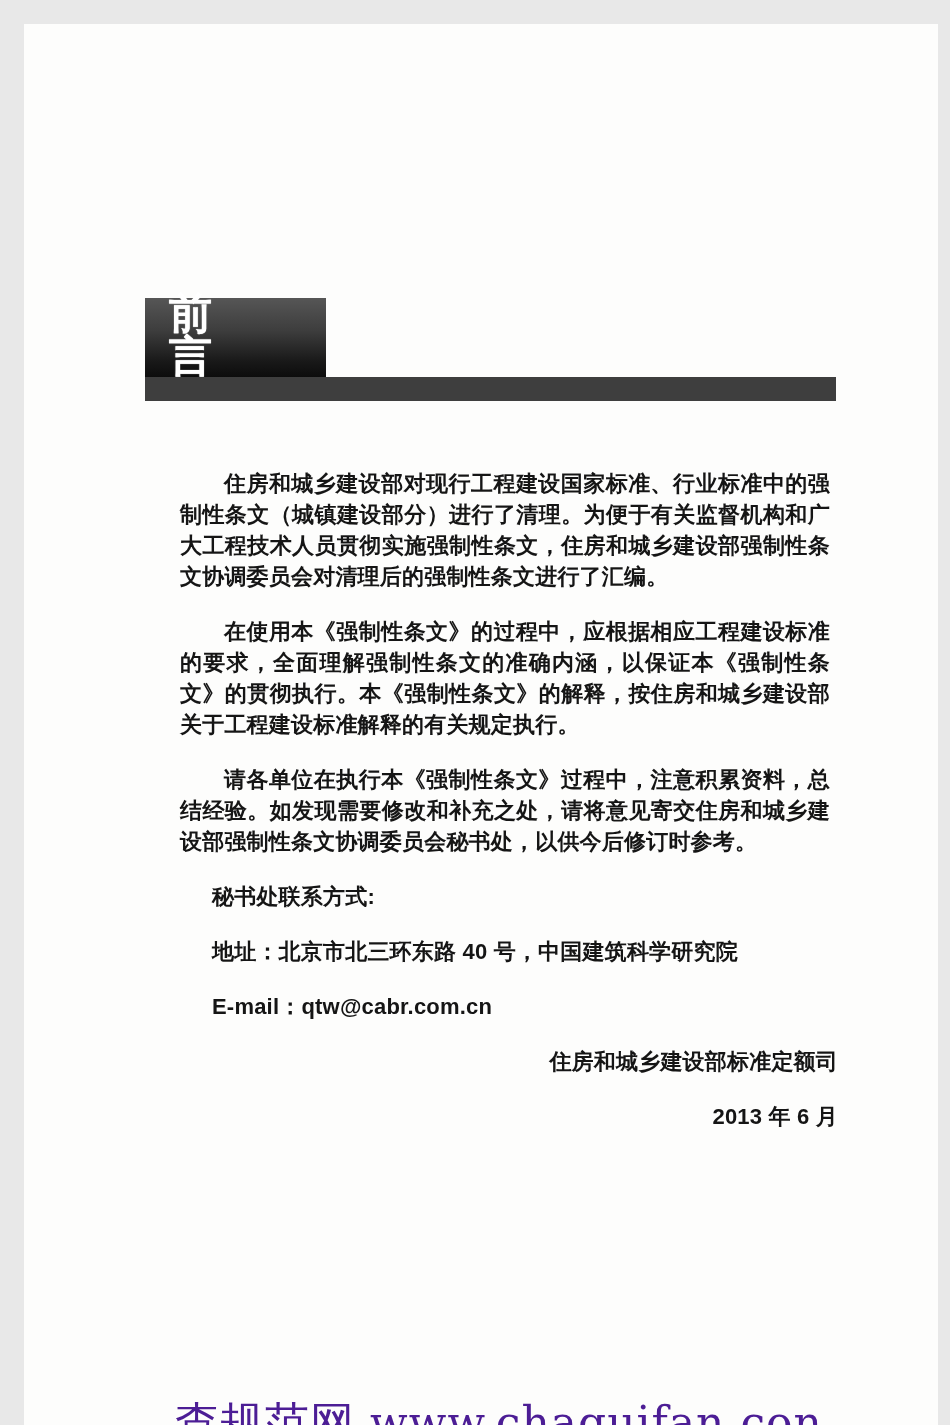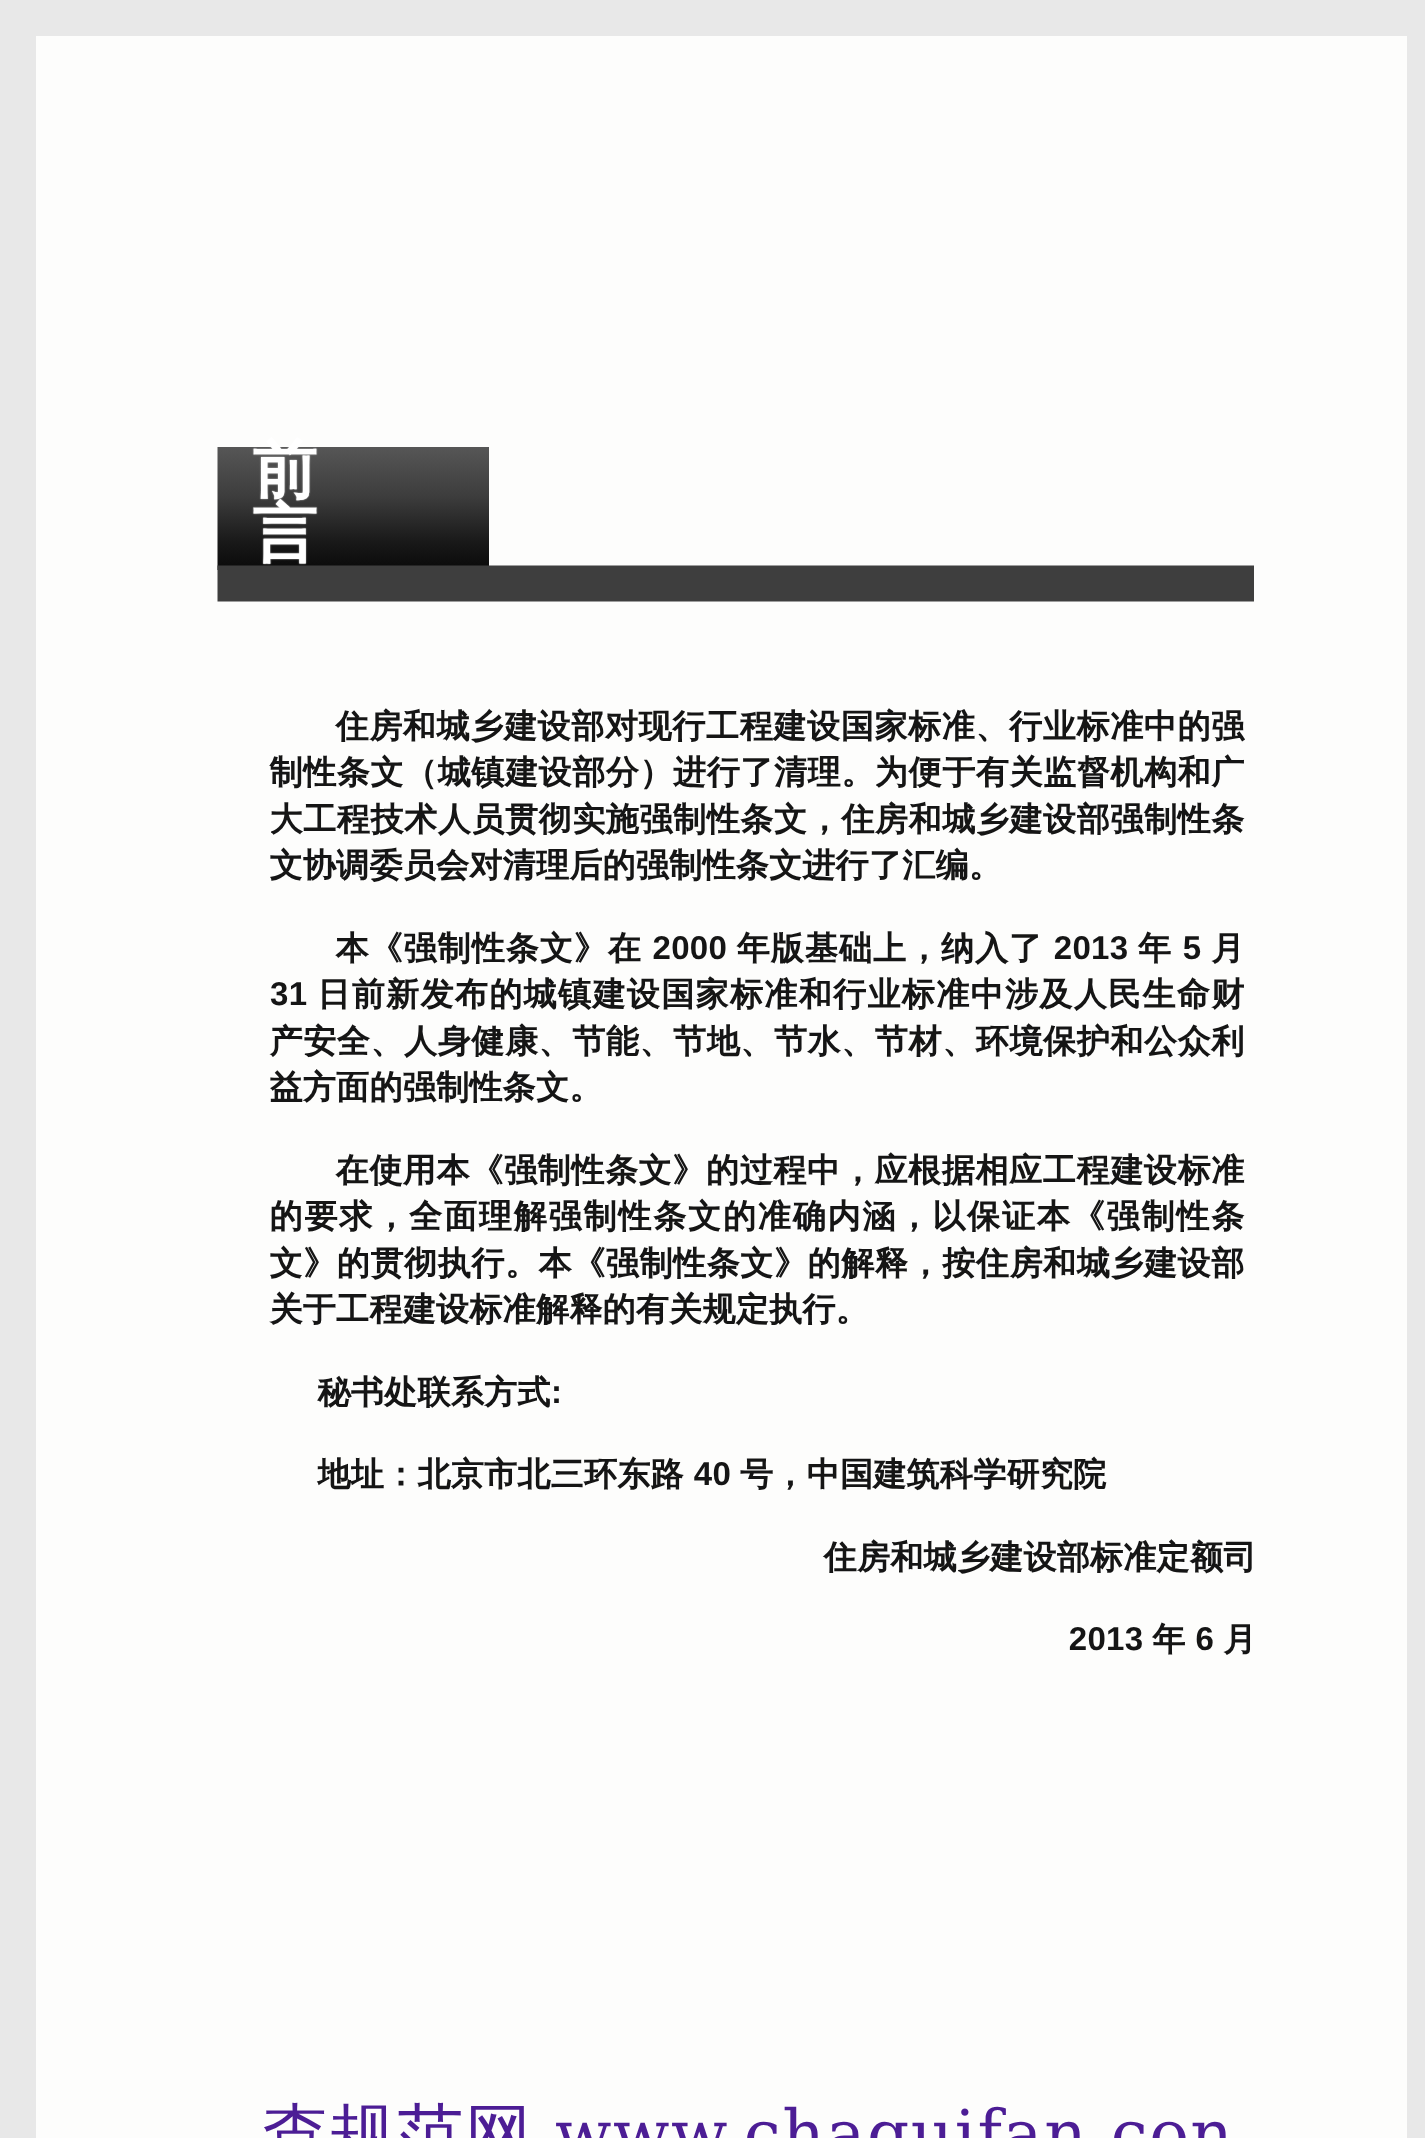--- a/index.html
+++ b/index.html
@@ -84,25 +84,26 @@
 <div class="page">
 
   <div class="title-box">
     <span class="title-text">前　言</span>
   </div>
 
   <div class="title-rule"></div>
 
   <div class="body-text">
     <p class="para">住房和城乡建设部对现行工程建设国家标准、行业标准中的强制性条文（城镇建设部分）进行了清理。为便于有关监督机构和广大工程技术人员贯彻实施强制性条文，住房和城乡建设部强制性条文协调委员会对清理后的强制性条文进行了汇编。</p>
-    <p class="para">本《强制性条文》在 2000 年版基础上，纳入了 2013 年 5 月 31 日前新发布的城镇建设国家标准和行业标准中涉及人民生命财产安全、人身健康、节能、节地、节水、节材、环境保护和公众利益方面的强制性条文。</p>
     <p class="para">在使用本《强制性条文》的过程中，应根据相应工程建设标准的要求，全面理解强制性条文的准确内涵，以保证本《强制性条文》的贯彻执行。本《强制性条文》的解释，按住房和城乡建设部关于工程建设标准解释的有关规定执行。</p>
+    <p class="para">请各单位在执行本《强制性条文》过程中，注意积累资料，总结经验。如发现需要修改和补充之处，请将意见寄交住房和城乡建设部强制性条文协调委员会秘书处，以供今后修订时参考。</p>
 
     <p class="contact-line">秘书处联系方式:</p>
     <p class="contact-line">地址：北京市北三环东路 40 号，中国建筑科学研究院</p>
+    <p class="contact-line">E-mail：qtw@cabr.com.cn</p>
 
     <p class="signature">住房和城乡建设部标准定额司</p>
     <p class="signature">2013 年 6 月</p>
   </div>
 
   <div class="watermark" style="color: #4c1d95;">查规范网  www.chaguifan.con</div>
 
 </div>
 
 </body></html>

